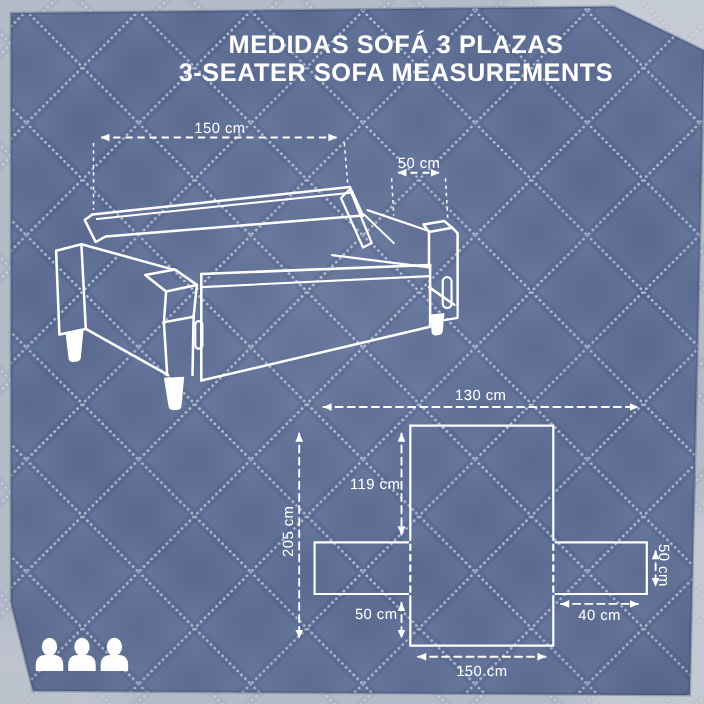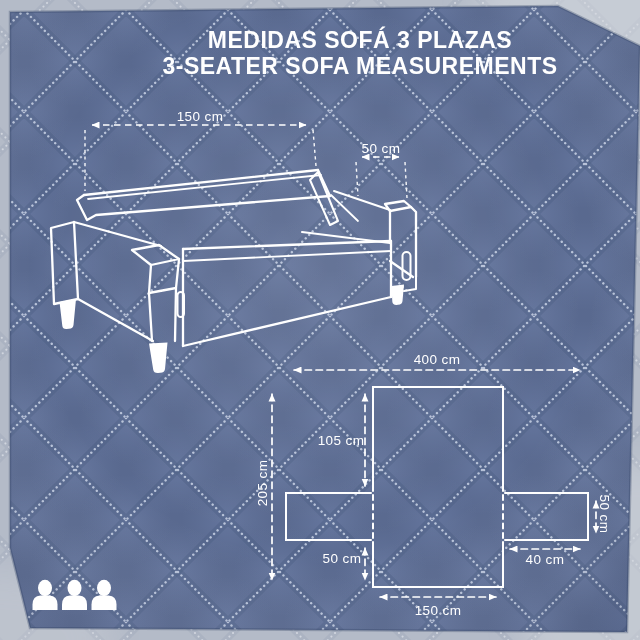--- a/index.html
+++ b/index.html
@@ -161,20 +161,20 @@
   </svg>
 
   <div class="title">
     <div>MEDIDAS SOFÁ 3 PLAZAS</div>
     <div>3-SEATER SOFA MEASUREMENTS</div>
   </div>
 
   <span class="lbl" style="left:200px;top:116px">150 cm</span>
   <span class="lbl" style="left:381px;top:148px">50 cm</span>
 
-  <span class="lbl" style="left:437px;top:359px">400 cm</span>
+  <span class="lbl" style="left:437px;top:359px">130 cm</span>
   <span class="lbl rot-ccw" style="left:262px;top:483px">205 cm</span>
-  <span class="lbl" style="left:341px;top:440px">105 cm</span>
+  <span class="lbl" style="left:341px;top:440px">119 cm</span>
   <span class="lbl" style="left:342px;top:558px">50 cm</span>
   <span class="lbl" style="left:438px;top:610px">150 cm</span>
   <span class="lbl" style="left:545px;top:559px">40 cm</span>
   <span class="lbl rot-cw" style="left:604px;top:514px">50 cm</span>
 </div>
 
 </body></html>

